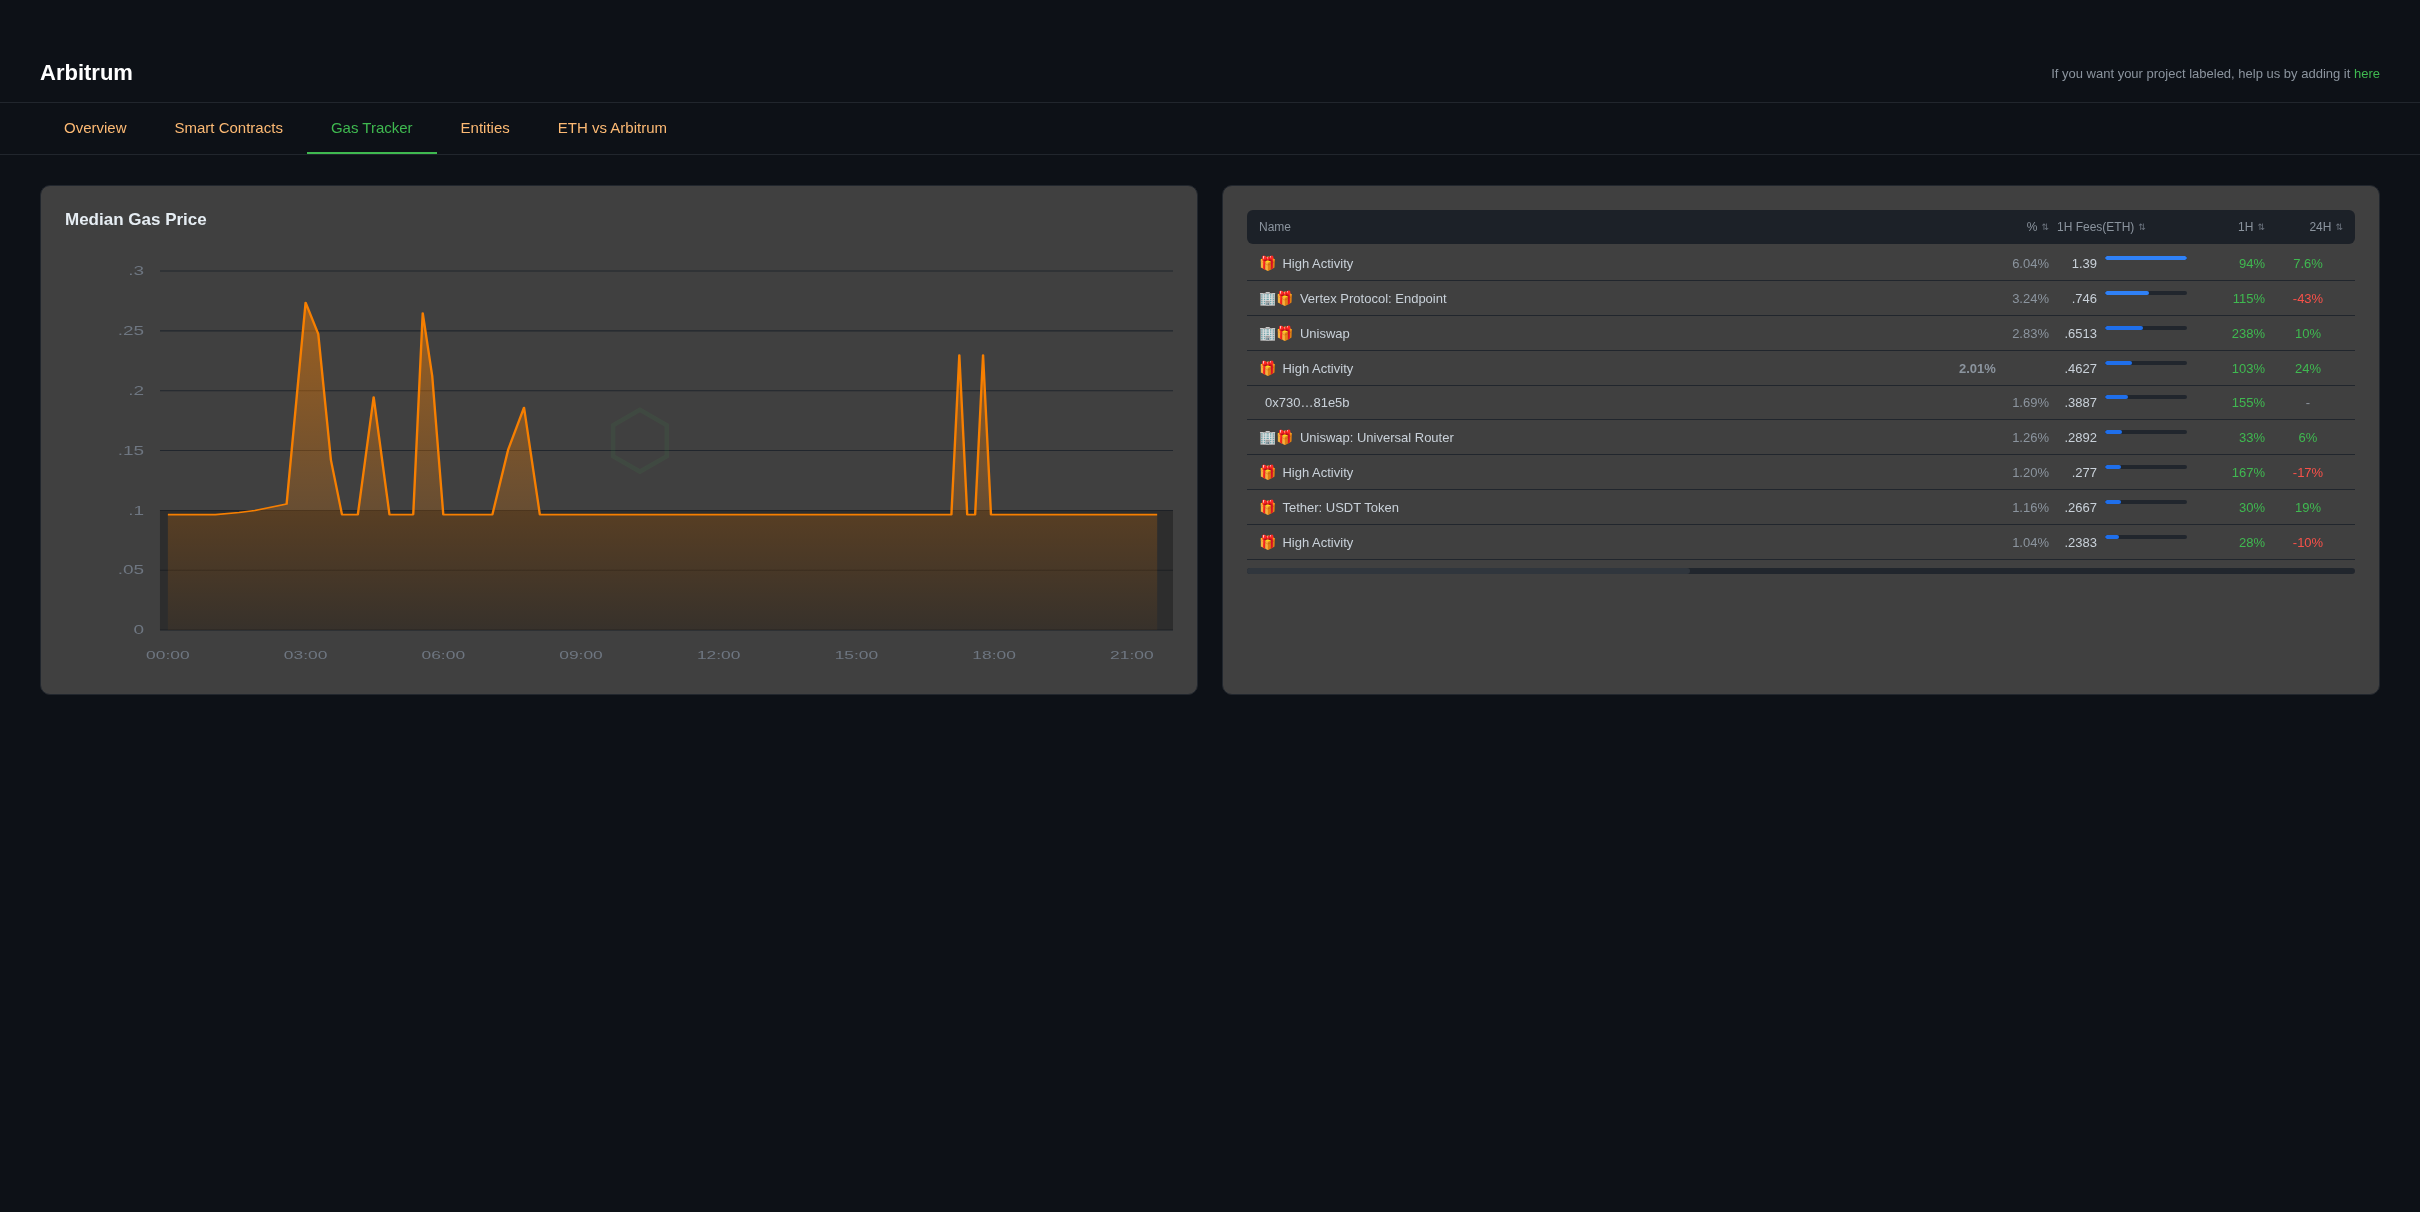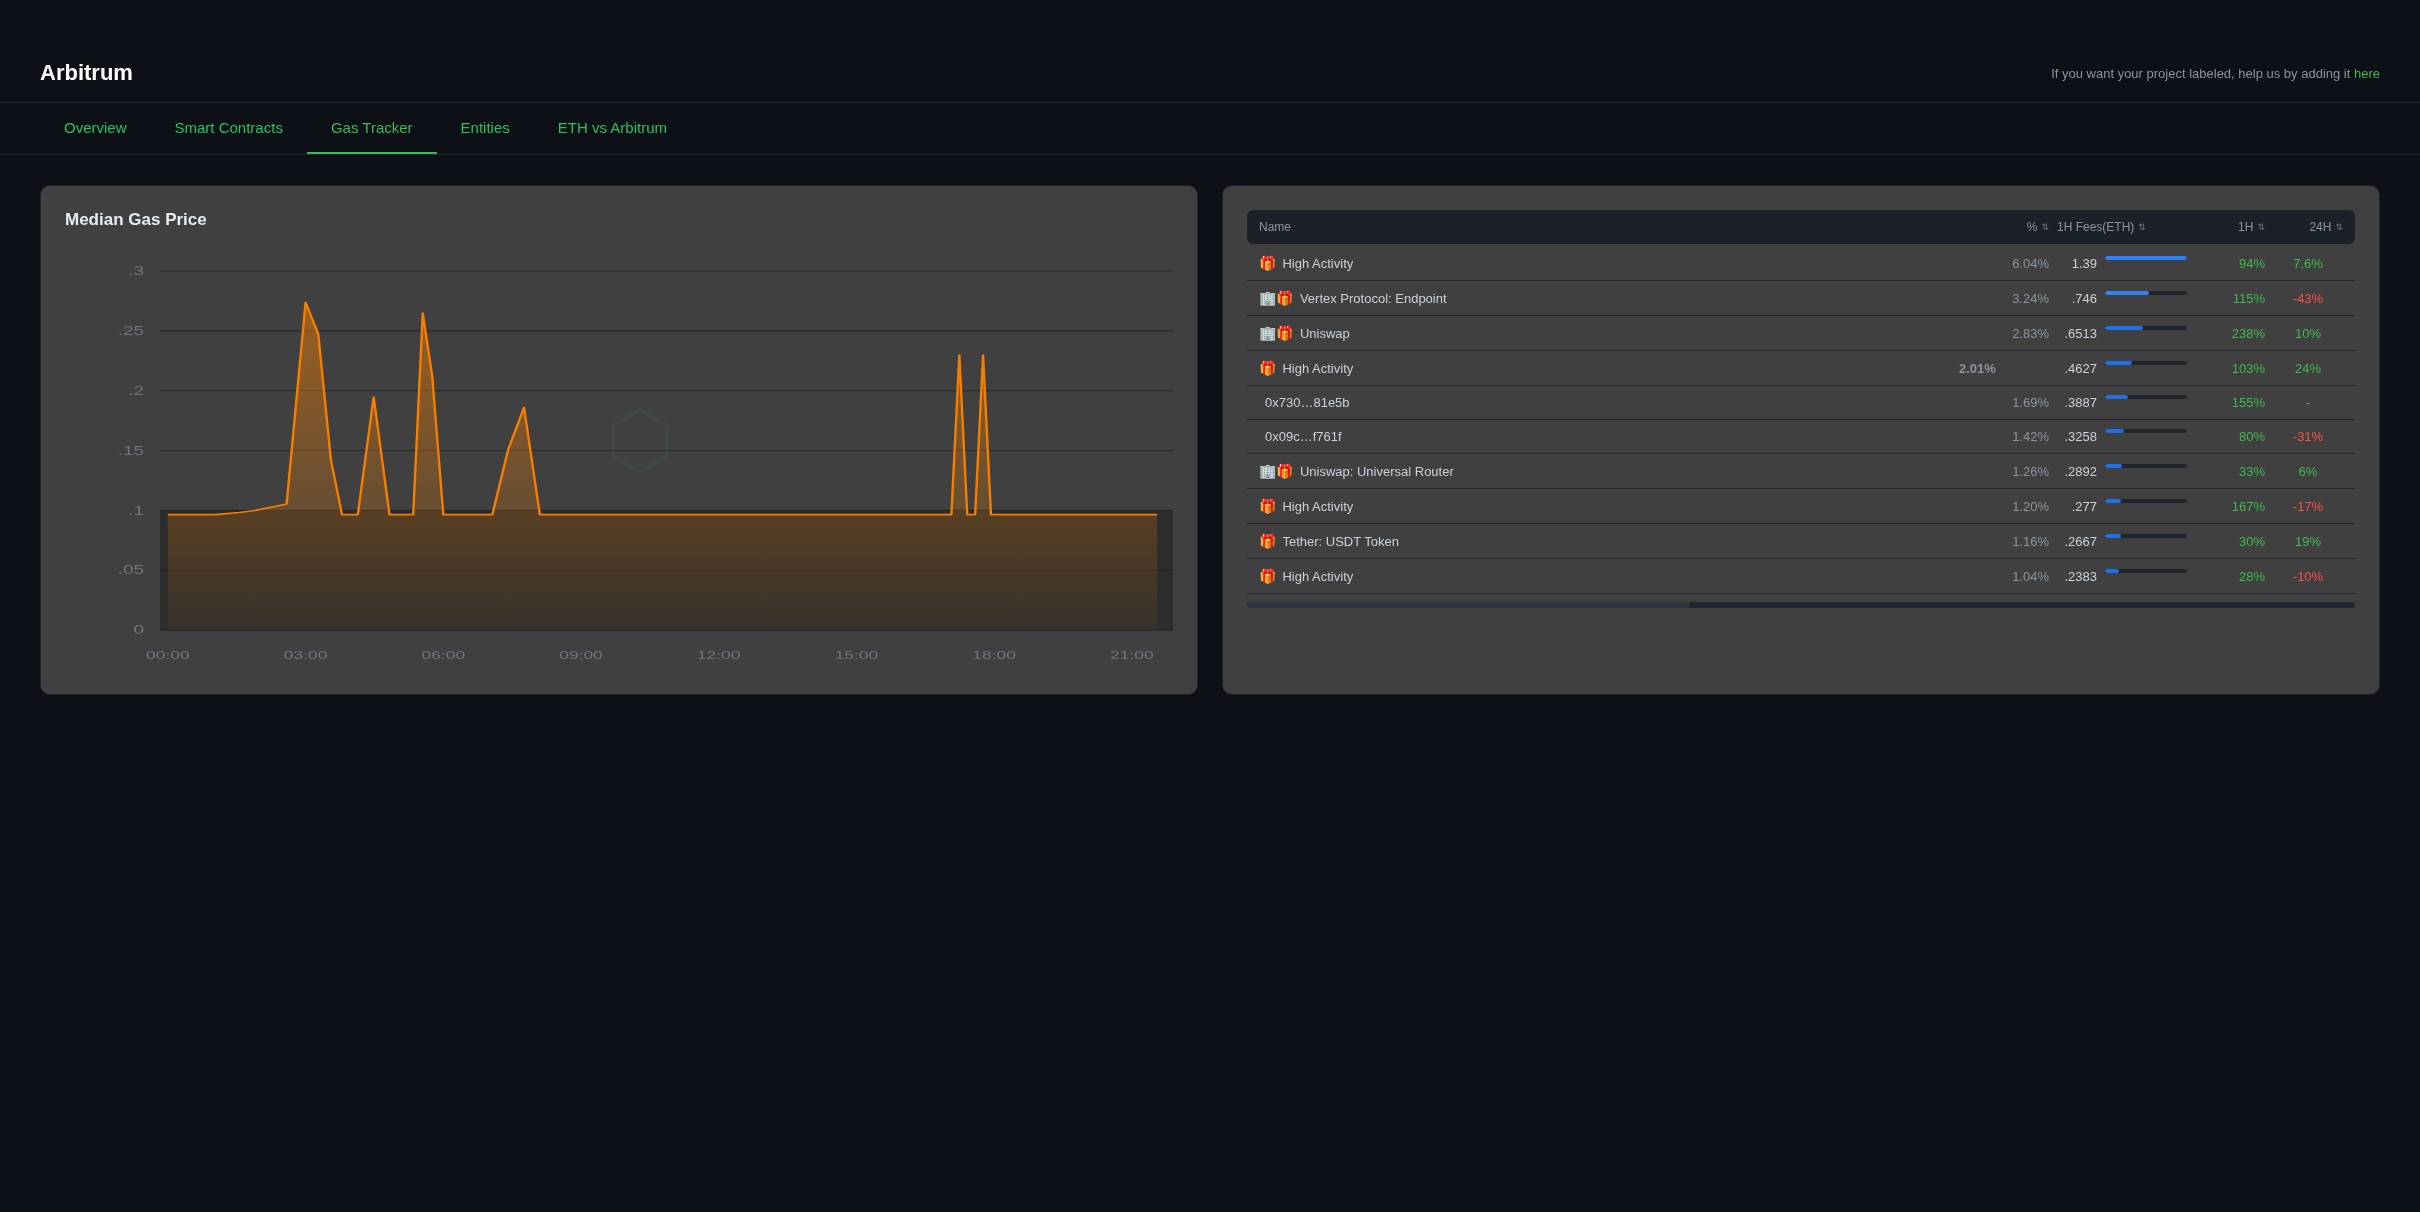--- a/index.html
+++ b/index.html
@@ -38,21 +38,21 @@
       display: flex;
       align-items: center;
       gap: 0;
       padding: 0 40px;
       background: #0d1117;
       border-bottom: 1px solid #21262d;
     }
     .nav-item {
       padding: 16px 24px;
       font-size: 15px;
-      color: #22c55e;
+      color: #fdba74;
       cursor: pointer;
       border-bottom: 2px solid transparent;
       transition: color 0.2s;
     }
     .nav-item.active {
       color: #3fb950;
       border-bottom: 2px solid #3fb950;
     }
     
     .main {
@@ -363,35 +363,20 @@
       <span class="fees-value">.3887</span>
       <div class="fees-bar-bg">
         <div class="fees-bar" style="width:27.964028776978417%; background: #1f6feb;"></div>
       </div>
     </div>
     <div class="row-1h positive">155%</div>
     <div class="row-24h neutral">-</div>
   </div>
           <div class="table-row">
     <div class="row-name">
-      <span class="row-icon"></span>
-      <span>0x09c…f761f</span>
-    </div>
-    <div class="row-pct" style="text-align:right;">1.42%</div>
-    <div class="row-fees">
-      <span class="fees-value">.3258</span>
-      <div class="fees-bar-bg">
-        <div class="fees-bar" style="width:23.438848920863308%; background: #1f6feb;"></div>
-      </div>
-    </div>
-    <div class="row-1h positive">80%</div>
-    <div class="row-24h negative">-31%</div>
-  </div>
-          <div class="table-row">
-    <div class="row-name">
       <span class="row-icon">🏢🎁</span>
       <span>Uniswap: Universal Router</span>
     </div>
     <div class="row-pct" style="text-align:right;">1.26%</div>
     <div class="row-fees">
       <span class="fees-value">.2892</span>
       <div class="fees-bar-bg">
         <div class="fees-bar" style="width:20.805755395683455%; background: #1f6feb;"></div>
       </div>
     </div>

